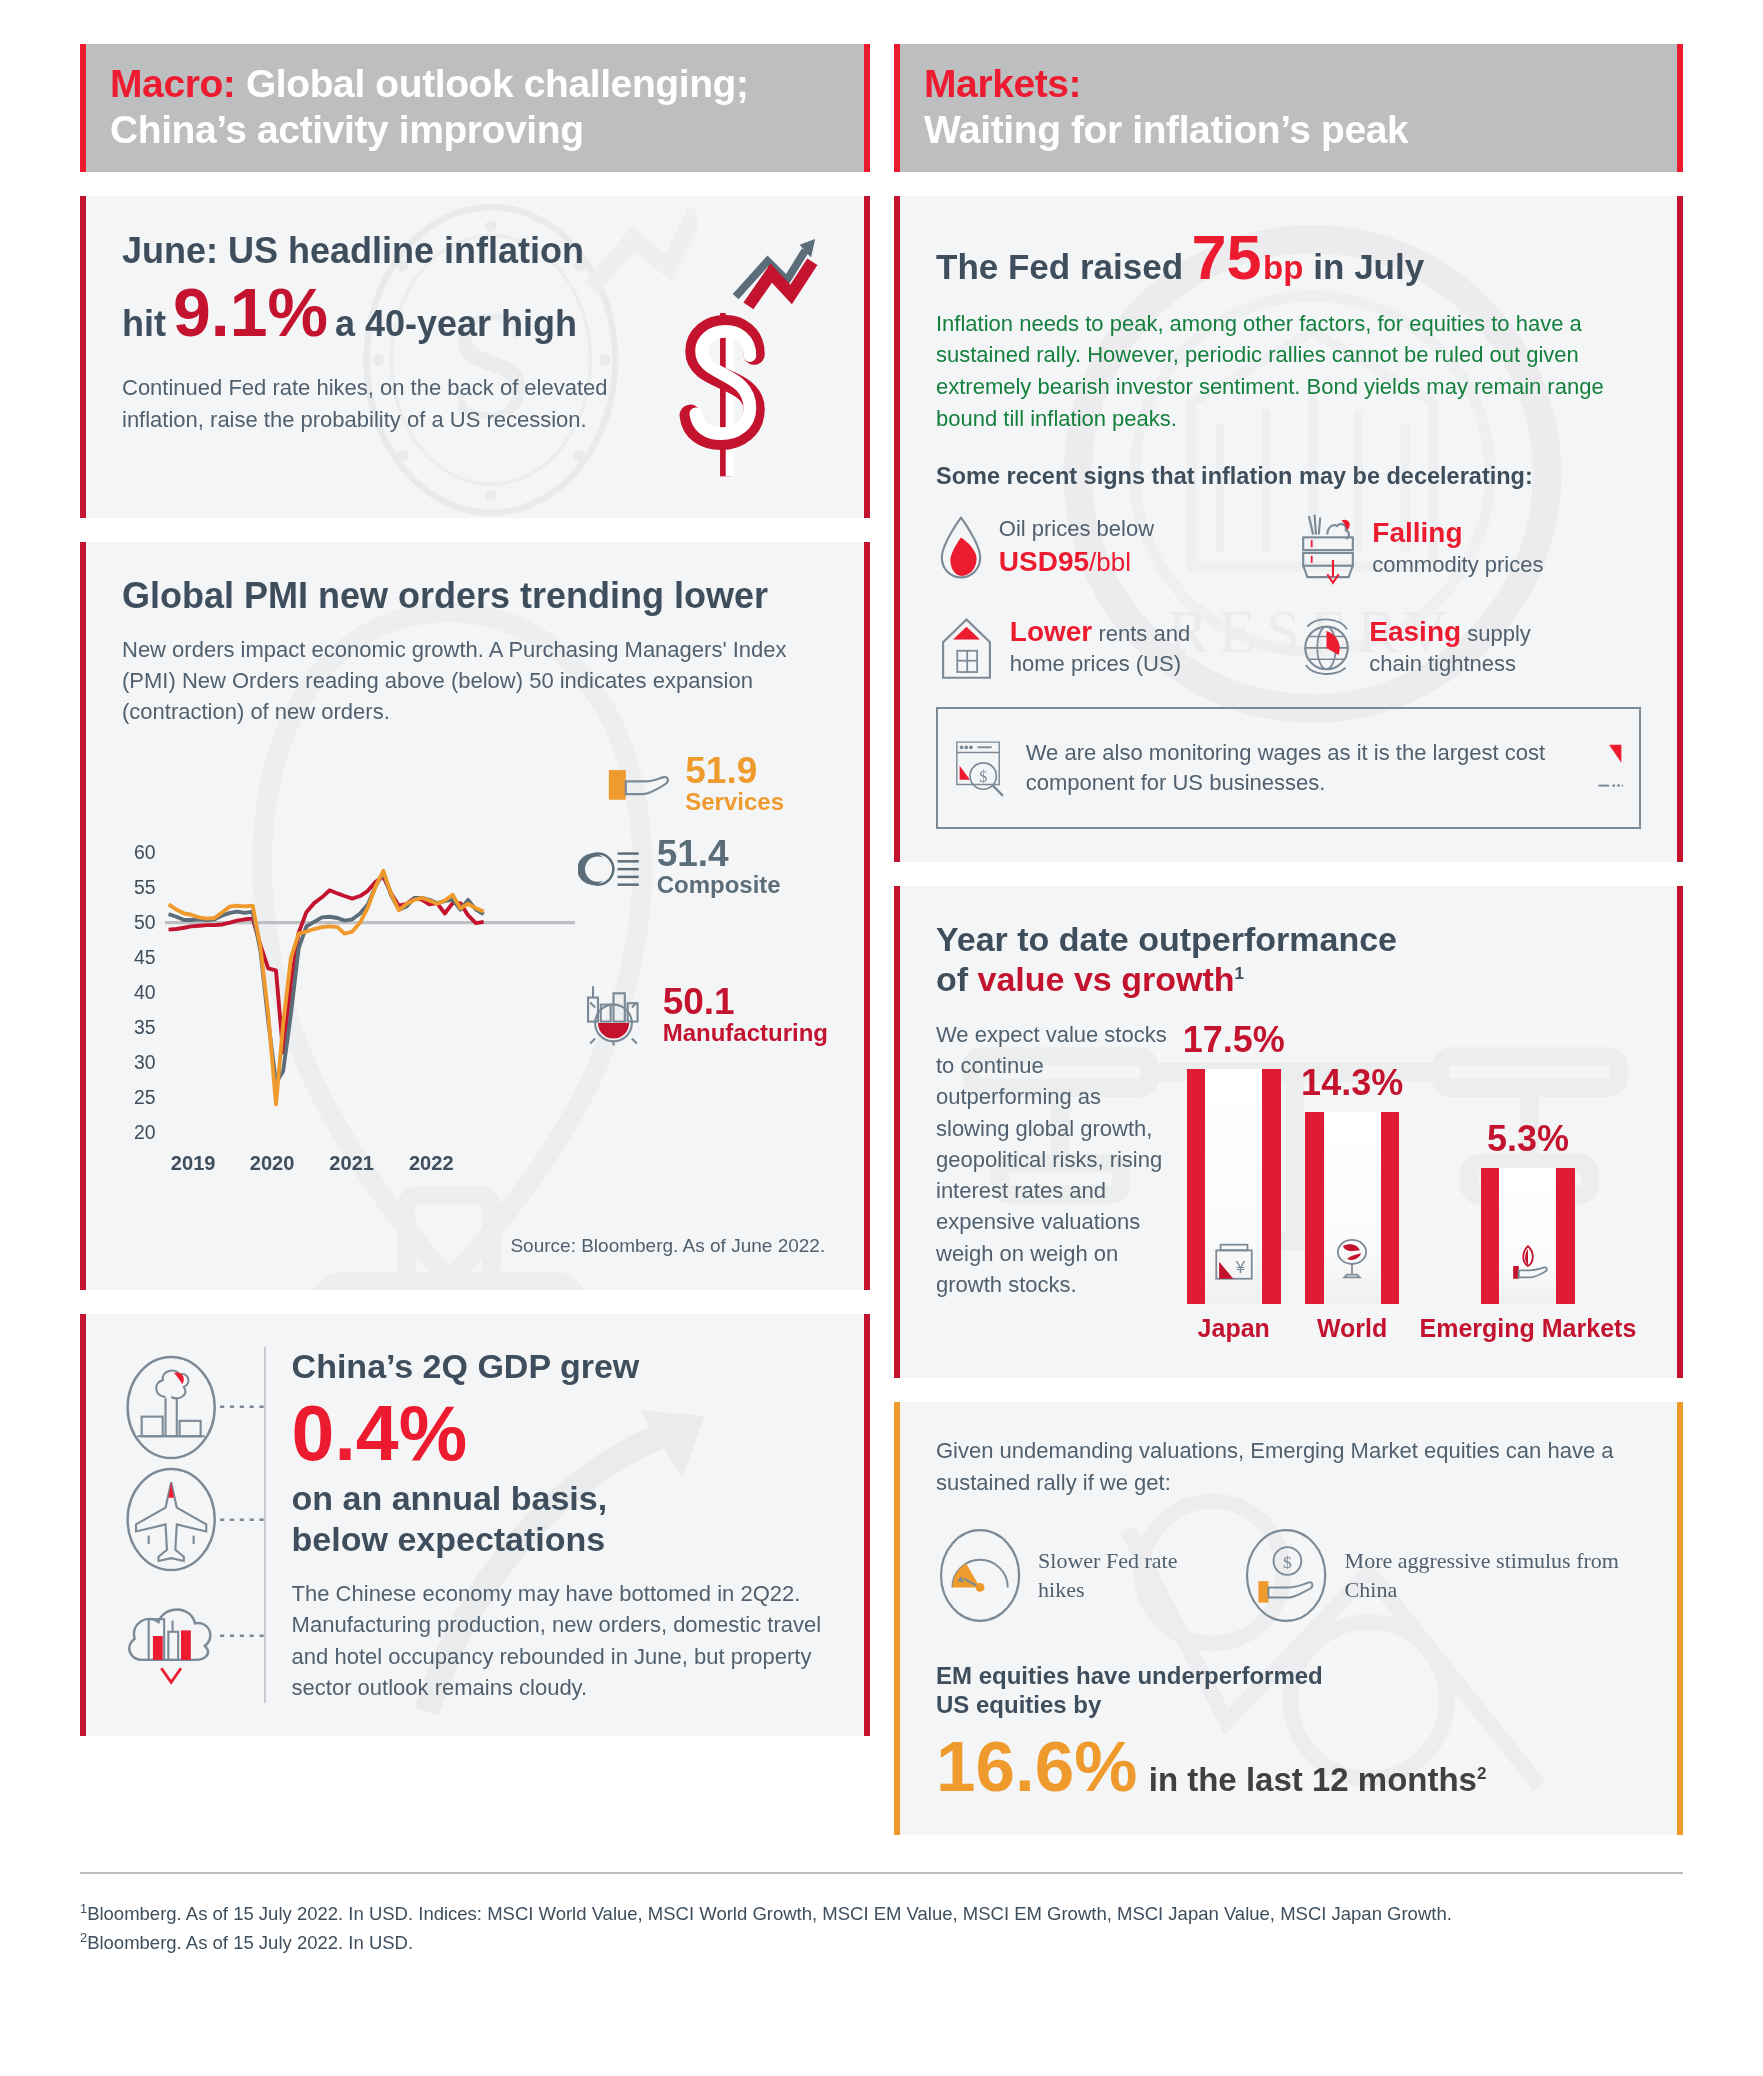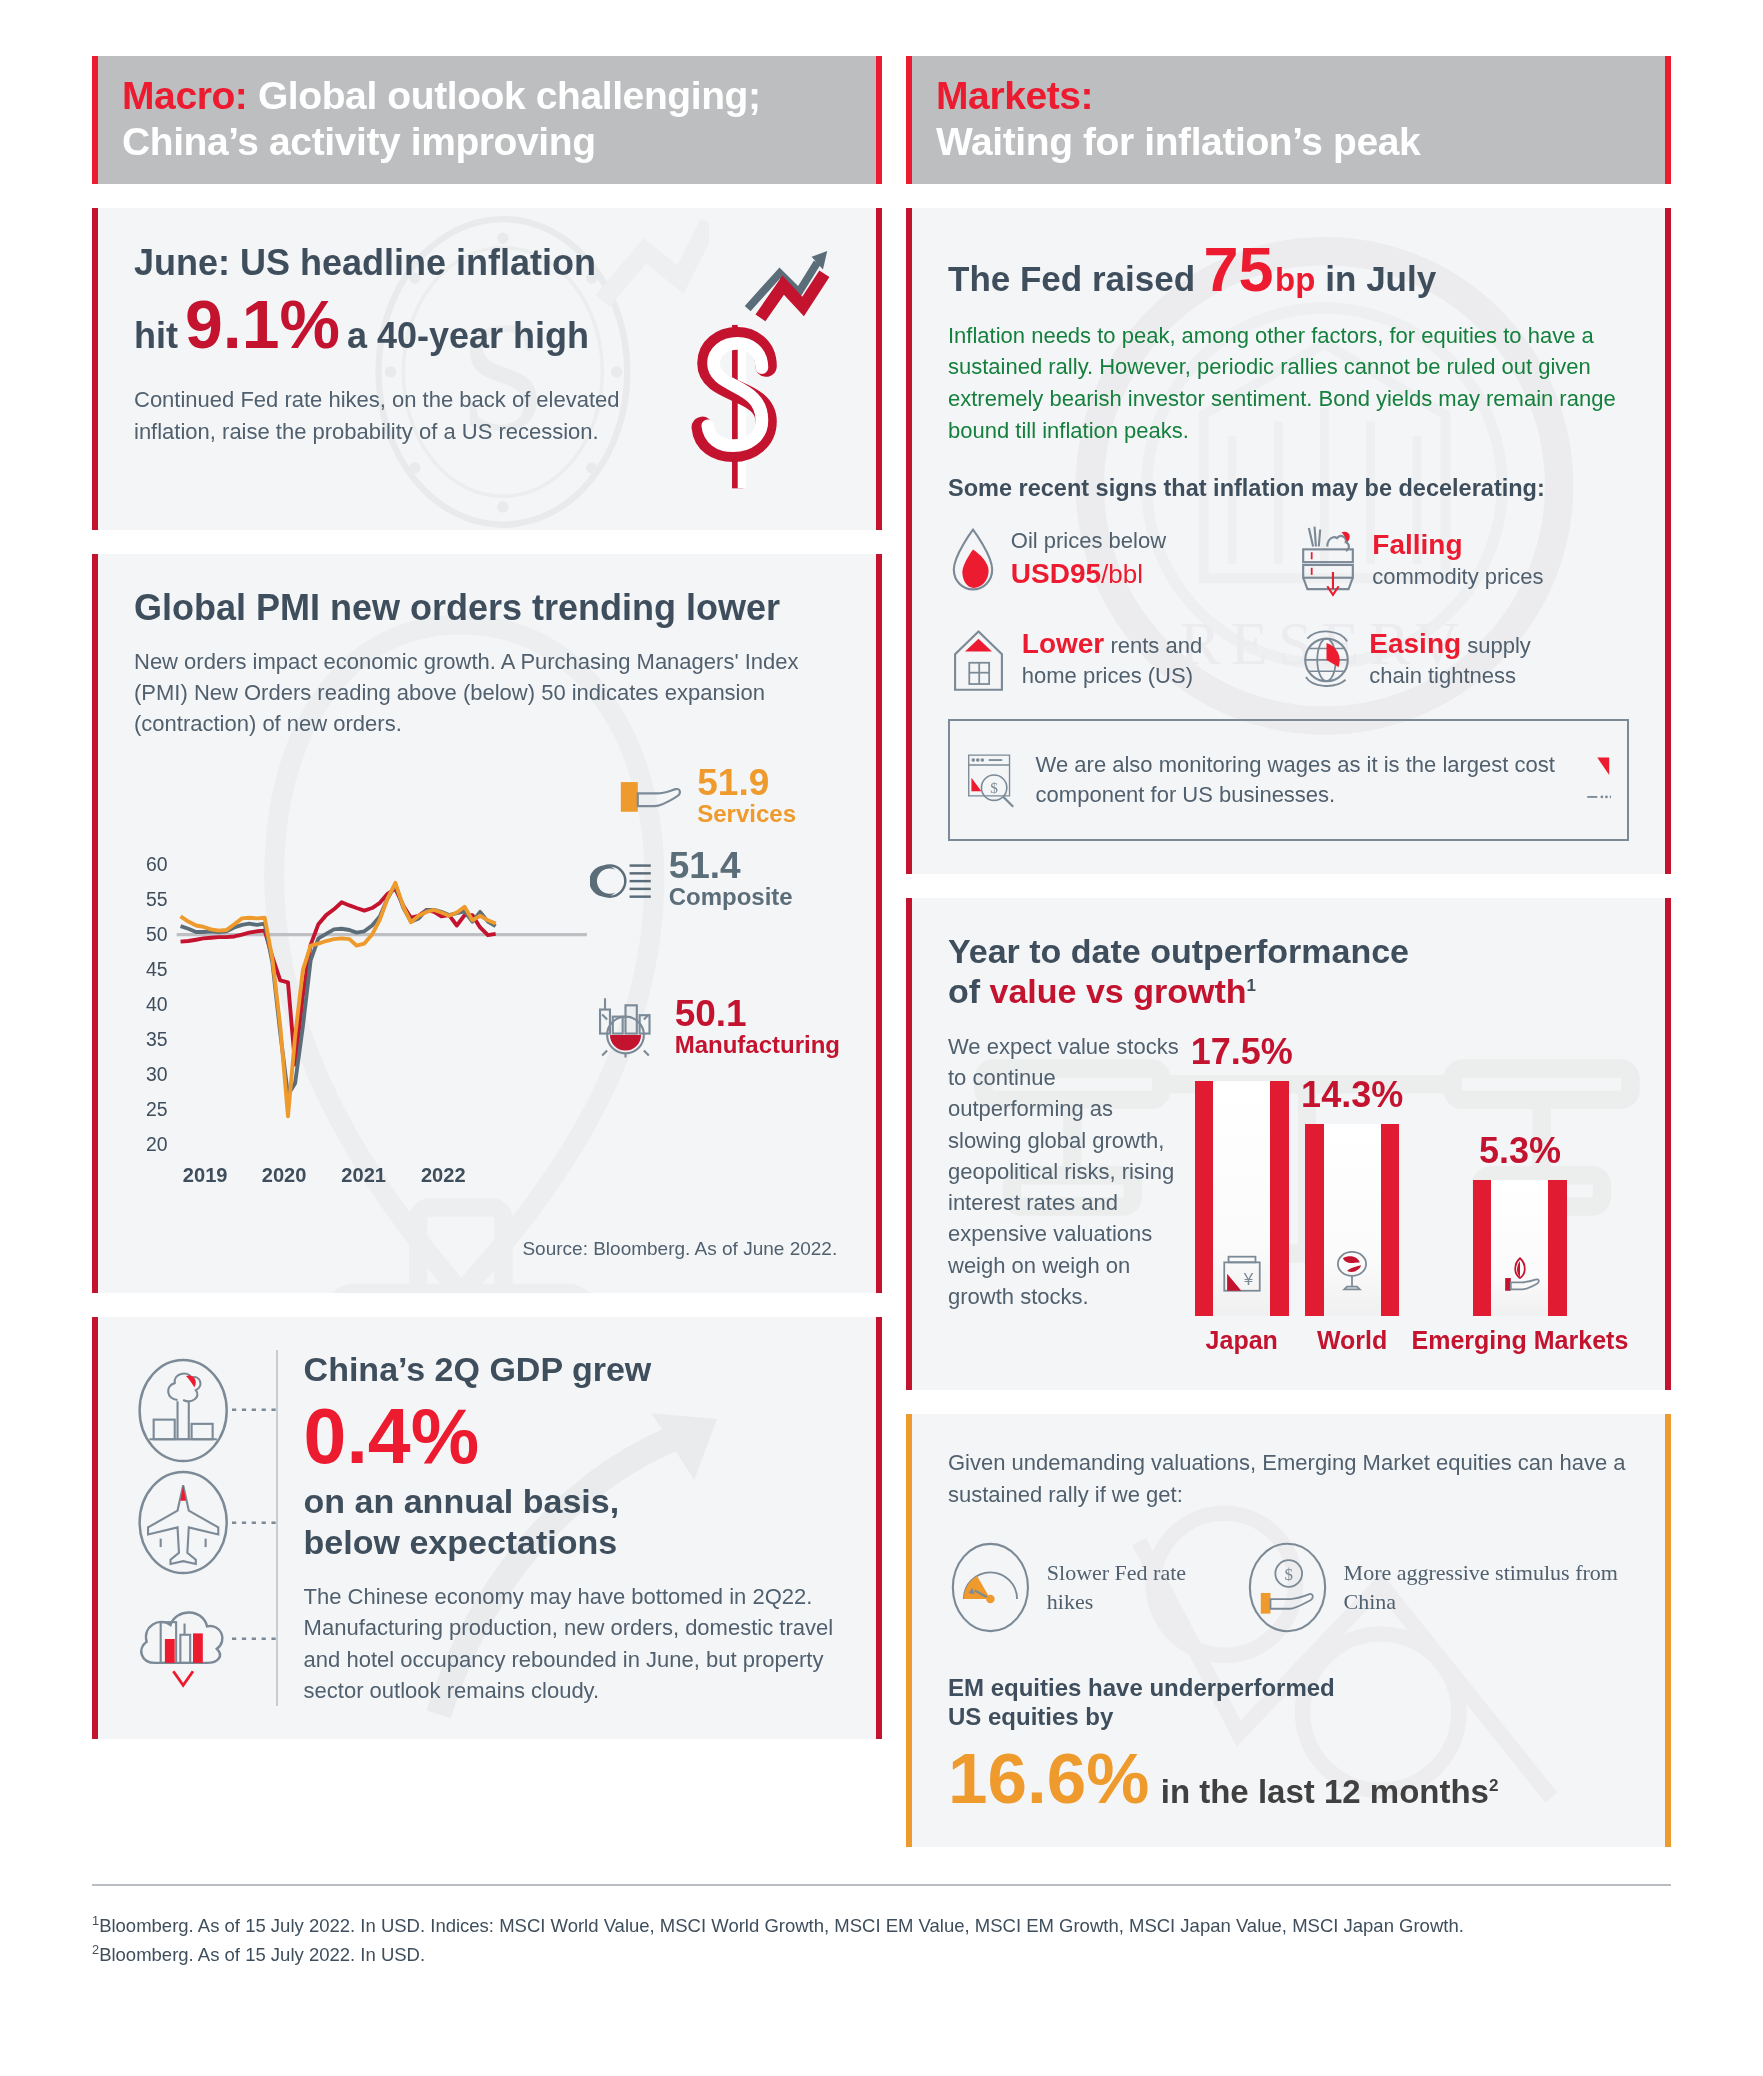--- a/index.html
+++ b/index.html
@@ -4,21 +4,21 @@
 <style>
   * { box-sizing: border-box; margin: 0; padding: 0; }
   html, body { width: 1763px; height: 2077px; }
   body {
     background: #ffffff;
     font-family: "Liberation Sans", sans-serif;
     color: #3e4e5c;
     position: relative;
     overflow: hidden;
   }
-  .page { position: relative; width: 1763px; height: 2077px; padding: 12px; }
+  .page { position: relative; width: 1763px; height: 2077px; padding: 0; }
 
   
   .cols { display: flex; gap: 24px; padding: 44px 80px 0 80px; }
   .col { width: 790px; display: flex; flex-direction: column; gap: 24px; }
 
   
   .sec-head {
     background: #bcbec0;
     border-left: 6.4px solid #ed1b2f;
     border-right: 6.4px solid #ed1b2f;
@@ -66,21 +66,21 @@
   
   .pmi-desc { margin-top: 18.5px; font-size: 22px; line-height: 1.40; color: #50606e; }
   .legend-row { display: flex; align-items: center; gap: 14px; }
   .legend-val { font-size: 37px; font-weight: bold; line-height: 1; }
   .legend-lbl { font-size: 24px; font-weight: bold; line-height: 1.1; }
   .lg-services .legend-val, .lg-services .legend-lbl { color: #ee9a2c; }
   .lg-comp .legend-val, .lg-comp .legend-lbl { color: #5c6d7a; }
   .lg-manu .legend-val, .lg-manu .legend-lbl { color: #c3132f; }
 
   .chart-wrap { position: relative; margin-top: 2.8px; }
-  .source { text-align: right; font-size: 19px; color: #50606e; margin-top: 10px; padding-right: 2.8px; }
+  .source { text-align: right; font-size: 19px; color: #50606e; margin-top: 19px; padding-right: 2.8px; }
 
   
   .china { display: flex; gap: 0; align-items: stretch; }
   .china-icons { width: 142px; display: flex; flex-direction: column; justify-content: space-between; padding: 7px 0 10px 0; }
   .china-right { flex: 1; padding-left: 25.6px; border-left: 2.1px solid #c9ccd0; }
   .china-h { font-size: 34px; font-weight: bold; color: #3e4e5c; line-height: 1.15; }
   .china-num { font-size: 77px; font-weight: bold; color: #ed1b2f; line-height: 1.05; margin: 7px 0 4.3px; }
   .china-h2 { font-size: 34px; font-weight: bold; color: #3e4e5c; line-height: 1.2; }
   .china-p { margin-top: 18.5px; font-size: 22px; line-height: 1.42; color: #50606e; }
 

